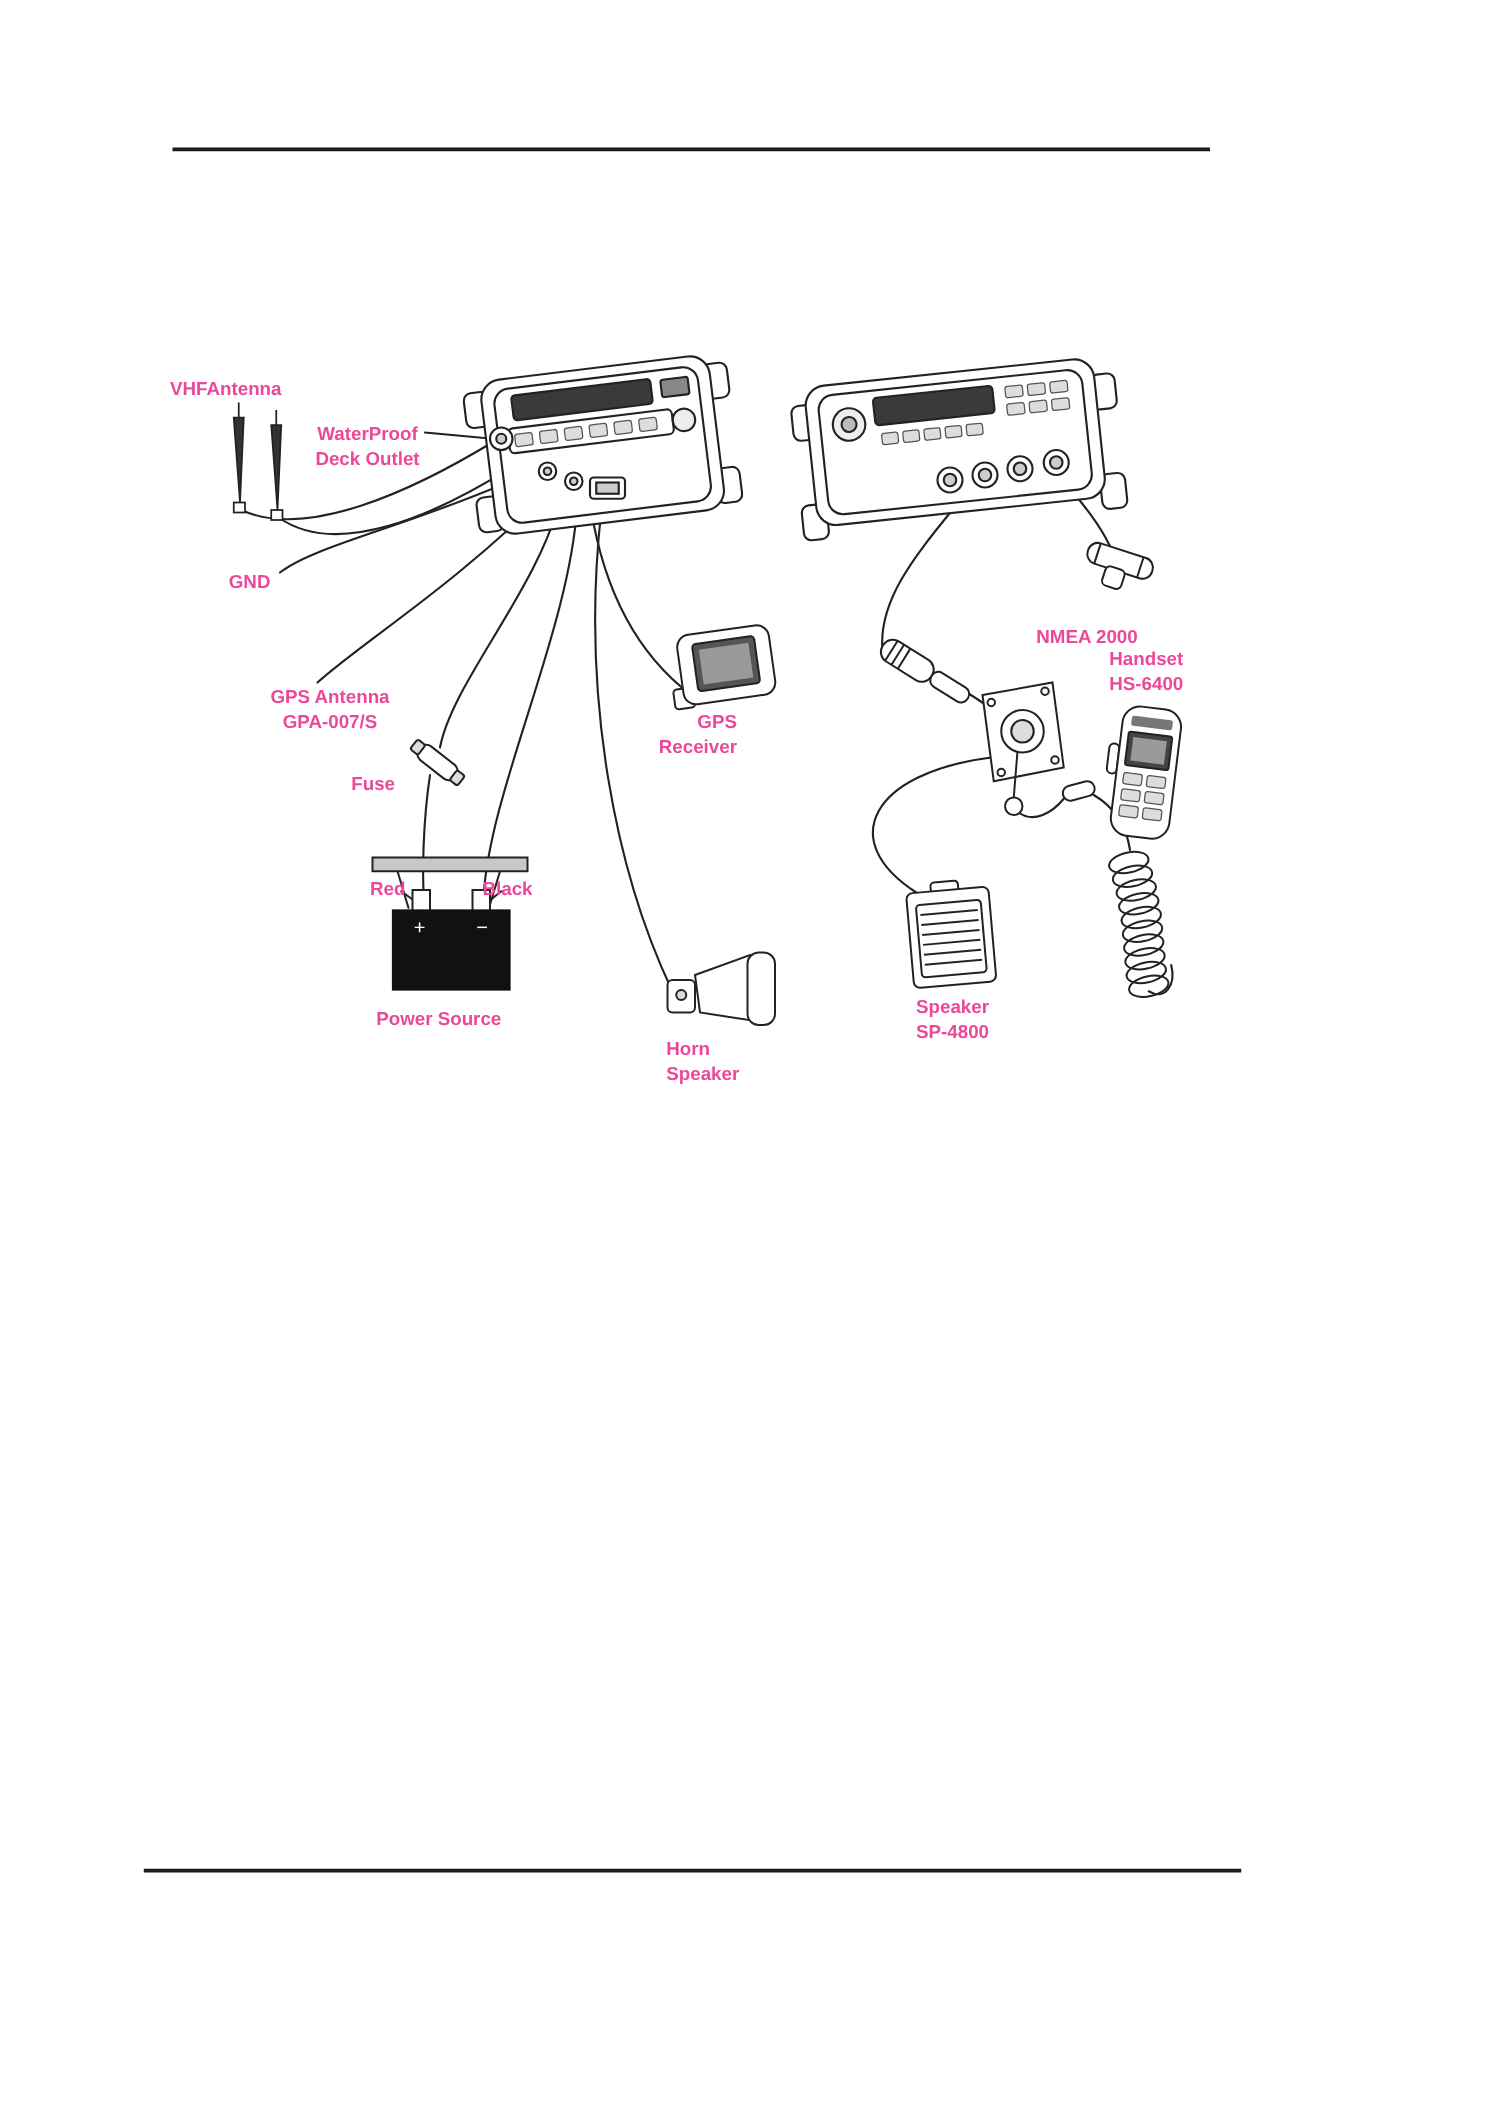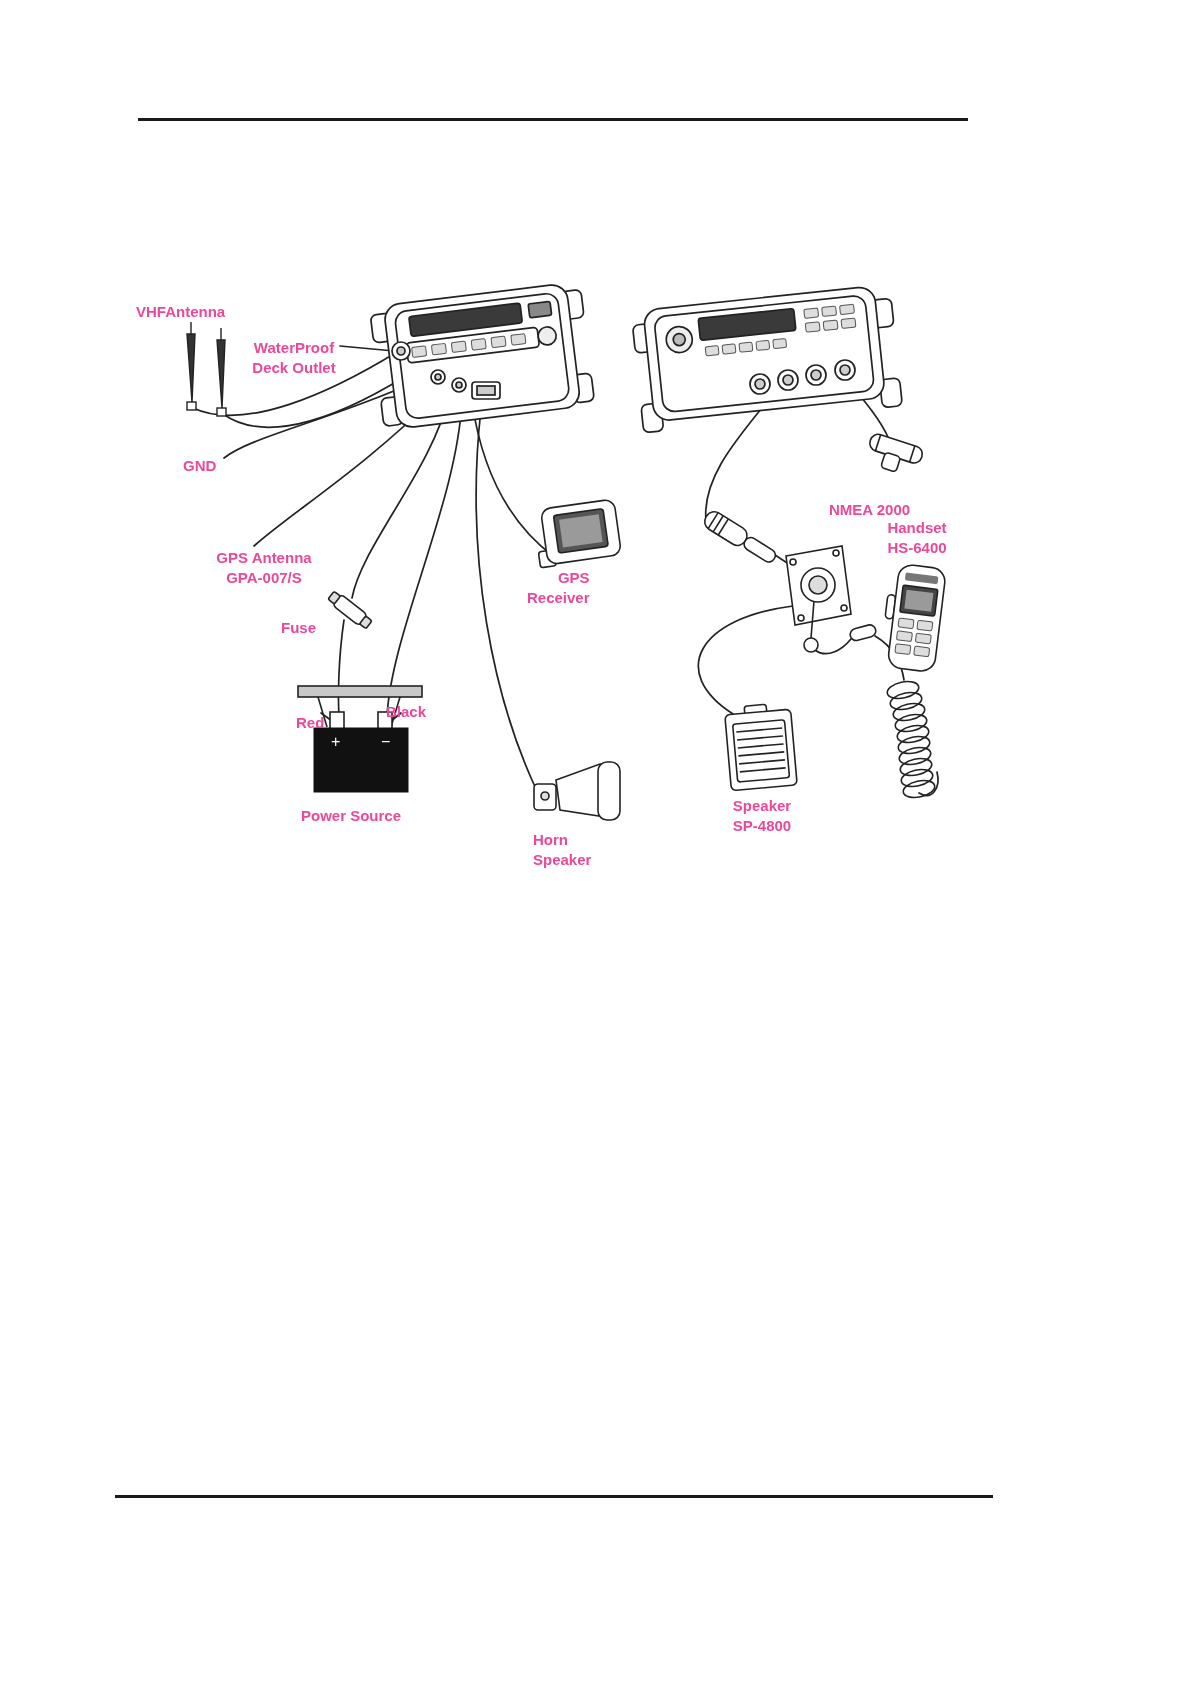--- a/index.html
+++ b/index.html
@@ -244,21 +244,21 @@
   <div class="lbl center" style="left:238px; top:310px; width:112px;margin-top:28px;">WaterProof
 Deck Outlet</div>
 
   <div class="lbl" style="left:183px; top:456px;">GND</div>
 
   <div class="lbl center" style="left:200px; top:548px; width:128px;">GPS Antenna
 GPA-007/S</div>
 
   <div class="lbl" style="left:281px; top:618px;">Fuse</div>
 
-  <div class="lbl" style="left:296px; top:702px;margin-top:11px;">Red</div>
+  <div class="lbl" style="left:296px; top:702px;">Red</div>
 
   <div class="lbl" style="left:386px; top:702px;text-align:right;">Black</div>
 
   <div class="lbl center" style="left:296px; top:806px; width:110px;">Power Source</div>
 
   <div class="lbl" style="left:527px; top:568px;text-align:right;">GPS
 Receiver</div>
 
   <div class="lbl" style="left:533px; top:830px;">Horn
 Speaker</div>

